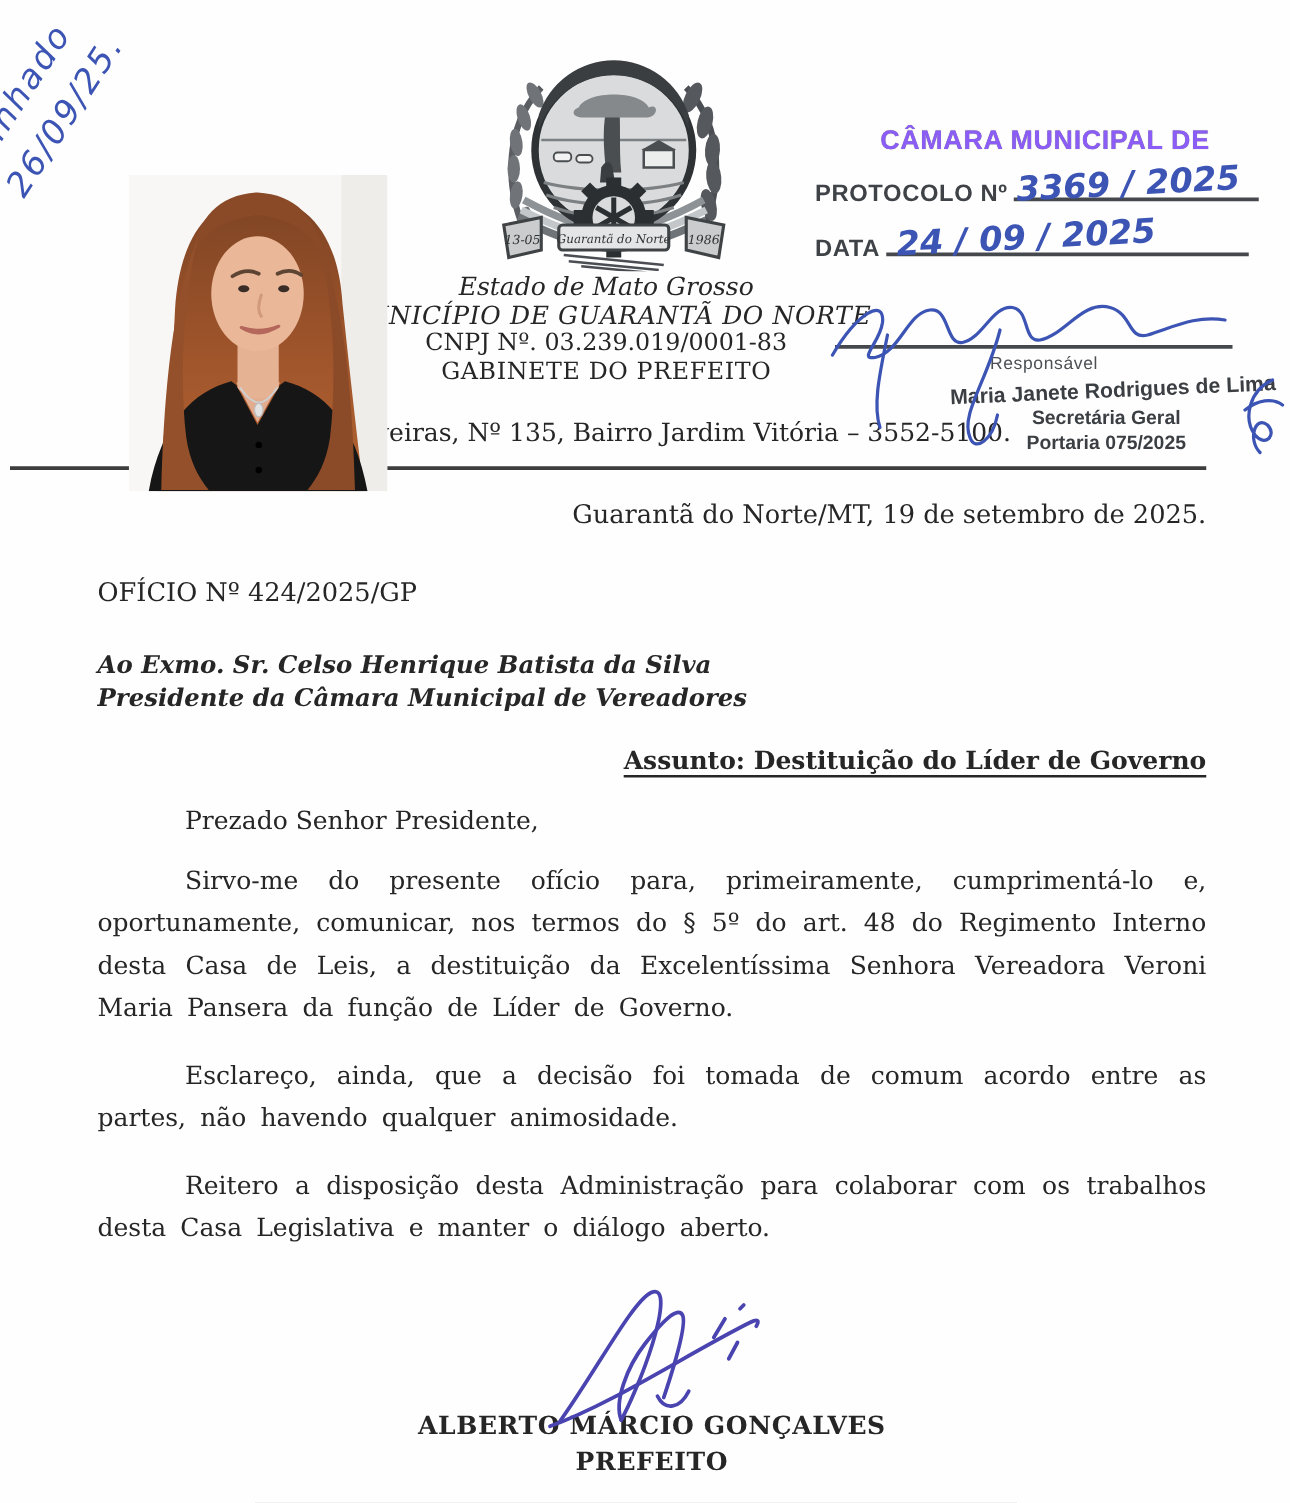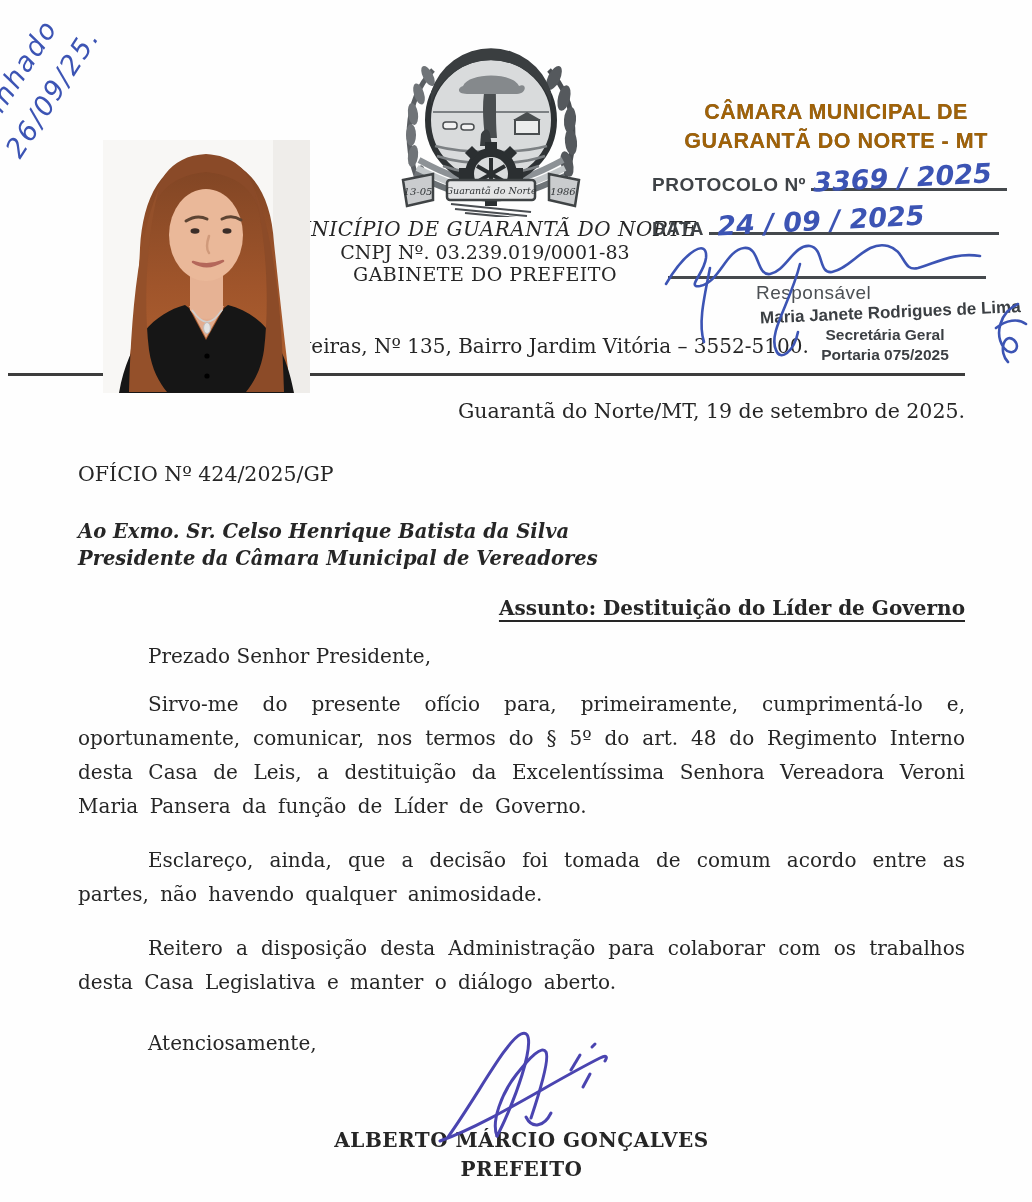--- a/index.html
+++ b/index.html
@@ -24,32 +24,32 @@
   .hdr-state{font-style:italic;font-size:20px;}
   .hdr-mun{font-style:italic;font-size:20px;letter-spacing:.5px;}
   .hdr-gov{font-size:20px;}
   .hdr-cnpj{font-size:19px;}
   .hdr-gab{font-size:19px;font-weight:normal;letter-spacing:.5px;}
   .hdr-addr{position:absolute;left:300px;top:334px;font-size:20px;z-index:1;white-space:nowrap;}
   
   .stamp{position:absolute;left:652px;top:98px;width:368px;z-index:3;
     font-family:"Liberation Sans","DejaVu Sans",sans-serif;color:#43474b;}
   .stamp-title{font-weight:bold;font-size:21.5px;text-align:center;letter-spacing:.5px;
-    line-height:29px;color:#a16207;text-shadow:0 0 .6px #6a6e72;}
+    line-height:29px;color:#8b5cf6;text-shadow:0 0 .6px #6a6e72;}
   .stamp-row{position:relative;margin-top:14px;font-size:19px;font-weight:bold;
     color:#3f4347;white-space:nowrap;}
   .stamp-row .lbl{letter-spacing:.5px;}
   .wline{display:inline-block;border-bottom:3px solid #45494d;position:relative;
     vertical-align:baseline;}
   .hv{position:absolute;color:#3c54b4;font-family:"DejaVu Sans",sans-serif;
     font-style:italic;font-weight:bold;font-size:27px;white-space:nowrap;
     transform:rotate(-3deg);}
   .resp-line{position:absolute;left:668px;top:276px;width:318px;border-top:3px solid #45494d;z-index:3;}
-  .resp-label{position:absolute;left:756px;top:282px;font-family:"Liberation Sans",sans-serif;
-    font-size:19px;color:#4c5054;letter-spacing:.5px;z-index:3;}
+  .resp-label{position:absolute;left:792px;top:282px;font-family:"Liberation Sans",sans-serif;
+    font-size:14px;color:#4c5054;letter-spacing:.5px;z-index:3;}
   .resp-sig{position:absolute;left:650px;top:228px;z-index:4;}
   .sec-block{position:absolute;left:760px;top:303px;width:250px;z-index:3;
     font-family:"Liberation Sans","DejaVu Sans",sans-serif;font-weight:bold;color:#3b3f43;
     text-align:center;}
   .sec-name{font-size:17px;transform:rotate(-2.5deg);white-space:nowrap;}
   .sec-title{font-size:15.5px;margin-top:3px;}
   .sec-port{font-size:15.5px;margin-top:2px;}
   .paraph{position:absolute;left:988px;top:298px;z-index:4;}
   
   .rule{position:absolute;left:8px;top:373px;width:957px;height:3px;background:#3d3d3d;z-index:2;}
@@ -196,29 +196,29 @@
     <text x="178" y="153" font-size="10" font-style="italic" fill="#2f3335" text-anchor="middle" font-family="DejaVu Serif, serif">1986</text>
 
     <g stroke="#4a4e52" stroke-width="2">
       <path d="M66,162 L146,170"></path>
         <path d="M70,167 L142,174"></path>
         <path d="M80,171 L132,176"></path>
     </g>
   </svg>
 
   <div class="hdr">
+    <div class="hdr-state">Estado de Mato Grosso</div>
     <div class="hdr-mun">MUNICÍPIO DE GUARANTÃ DO NORTE</div>
     <div class="hdr-cnpj">CNPJ Nº. 03.239.019/0001-83</div>
     <div class="hdr-gab">GABINETE DO PREFEITO</div>
   </div>
   <div class="hdr-addr">veiras, Nº 135, Bairro Jardim Vitória – 3552-5100.</div>
 
   <div class="stamp">
     <div class="stamp-title">CÂMARA MUNICIPAL DE</div>
-    <div class="stamp-title">GUARANTÃ DO NORTE - MT</div>
     <div class="stamp-row" style="margin-top:18px;">
       <span class="lbl">PROTOCOLO Nº</span>
       <span class="wline" style="width:196px;">
         <span class="hv" style="left:2px;top:-26px;">3369 / 2025</span>
       </span>
     </div>
     <div class="stamp-row" style="margin-top:22px;">
       <span class="lbl">DATA</span>
       <span class="wline" style="width:290px;">
         <span class="hv" style="left:8px;top:-27px;">24  /  09 /  2025</span>
@@ -260,21 +260,20 @@
       <div>Ao Exmo. Sr. Celso Henrique Batista da Silva</div>
       <div>Presidente da Câmara Municipal de Vereadores</div>
     </div>
     <div class="l-subj">
       <span>Assunto: Destituição do Líder de Governo</span>
     </div>
     <div class="l-sal">Prezado Senhor Presidente,</div>
     <p class="l-p">Sirvo-me do presente ofício para, primeiramente, cumprimentá-lo e, oportunamente, comunicar, nos termos do § 5º do art. 48 do Regimento Interno desta Casa de Leis, a destituição da Excelentíssima Senhora Vereadora Veroni Maria Pansera da função de Líder de Governo.</p>
     <p class="l-p">Esclareço, ainda, que a decisão foi tomada de comum acordo entre as partes, não havendo qualquer animosidade.</p>
     <p class="l-p">Reitero a disposição desta Administração para colaborar com os trabalhos desta Casa Legislativa e manter o diálogo aberto.</p>
-    <div class="l-close">Atenciosamente,</div>
   </div>
 
   <svg class="sig-wrap" width="190" height="120" viewBox="0 0 190 120">
     <g stroke="#4a44b0" stroke-width="3" fill="none" stroke-linecap="round">
       <path d="M18,112 C48,70 76,16 91,9 C102,4 100,24 92,50 C84,76 72,102 67,111"></path>
       <path d="M67,111 C61,96 72,68 86,50 C100,32 112,20 116,27 C120,35 108,72 101,93"></path>
       <path d="M96,92 c6,12 18,10 25,-4"></path>
       <path d="M10,116 C60,98 120,58 170,33 C176,30 178,31 175,36"></path>
       <path d="M141,45 l9,-15"></path>
       <path d="M153,62 l7,-13"></path>

